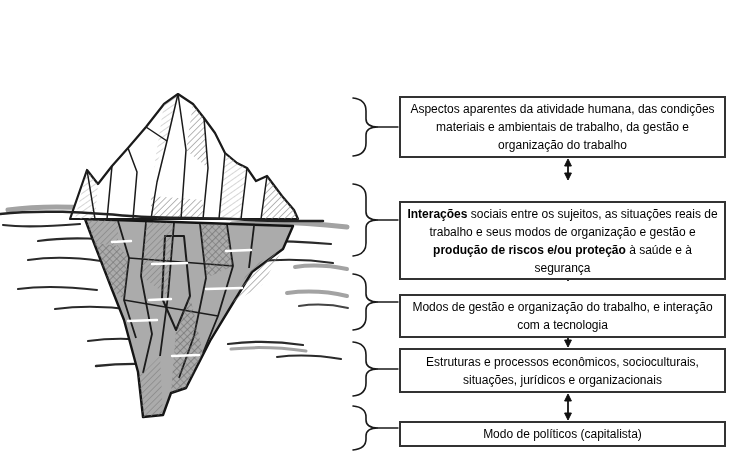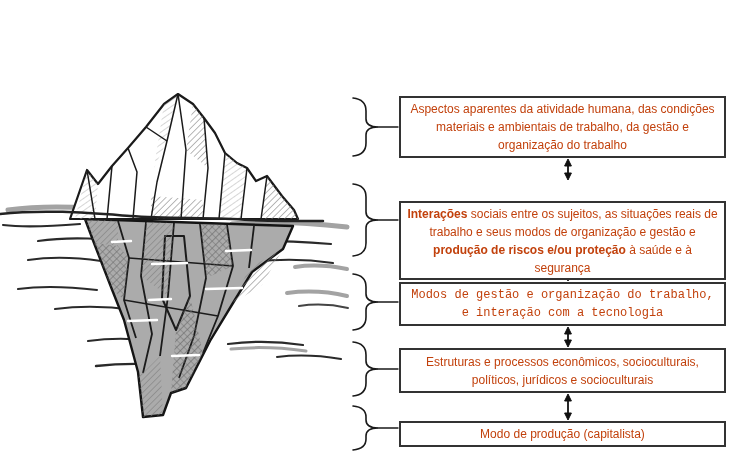--- a/index.html
+++ b/index.html
@@ -1,26 +1,26 @@
 <!DOCTYPE html>
 <html><head>
 <meta charset="utf-8">
 <style>
   html,body{margin:0;padding:0;background:#fff;}
   #stage{position:relative;width:742px;height:459px;background:#fff;overflow:hidden;
          font-family:"Liberation Sans",sans-serif;}
   #artwork{position:absolute;left:0;top:0;width:742px;height:459px;}
   .box{position:absolute;left:399px;width:327px;box-sizing:border-box;
-       border:2px solid #333;background:#fff;color:#c2410c;
+       border:2px solid #333;background:#fff;color:#000000;
        display:flex;align-items:center;justify-content:center;text-align:center;
        font-size:12px;line-height:1.5;padding:1px 5px;overflow:hidden;}
   .box .seg-bold{font-weight:700;}
   #box-1{top:96px;height:62px;}
   #box-2{top:181px;height:79px;margin-top:20px;}
-  #box-3{top:282px;height:44px;font-family:Liberation Mono, monospace;}
+  #box-3{top:294px;height:44px;}
   #box-4{top:348px;height:45px;}
   #box-5{top:421px;height:26px;}
 </style>
 </head>
 <body>
 
 <div id="stage">
 
   <svg id="artwork" viewBox="0 0 742 459" xmlns="http://www.w3.org/2000/svg">
     <defs>
@@ -159,20 +159,20 @@
 
   <div class="box" id="box-2">
     <span><span class="seg-bold">Interações</span><span> sociais entre os sujeitos, as situações reais de trabalho e seus modos de organização e gestão e </span><span class="seg-bold">produção de riscos e/ou proteção</span><span> à saúde e à segurança</span></span>
   </div>
 
   <div class="box" id="box-3">
     <span>Modos de gestão e organização do trabalho, e interação com a tecnologia</span>
   </div>
 
   <div class="box" id="box-4">
-    <span>Estruturas e processos econômicos, socioculturais, políticos, jurídicos e socioculturais</span>
+    <span>Estruturas e processos econômicos, socioculturais, situações, jurídicos e organizacionais</span>
   </div>
 
   <div class="box" id="box-5">
-    <span>Modo de produção (capitalista)</span>
+    <span>Modo de políticos (capitalista)</span>
   </div>
 
 </div>
 
 </body></html>

